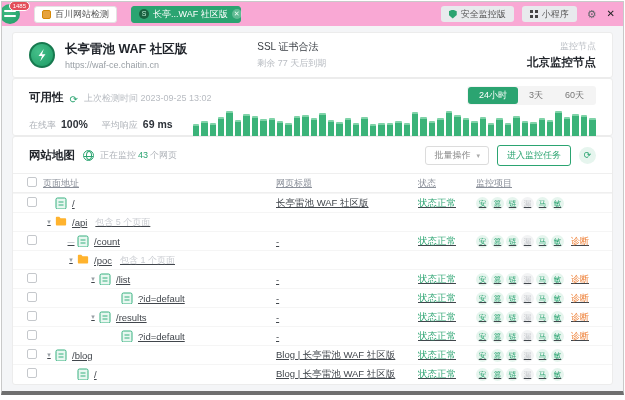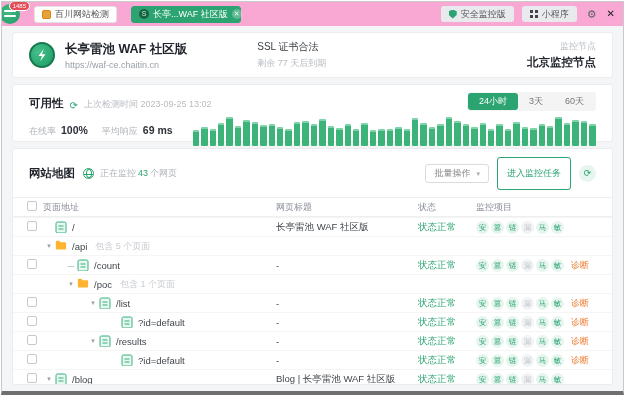--- a/index.html
+++ b/index.html
@@ -28,21 +28,21 @@
   .tb-btn { display:flex; align-items:center; gap:4px; height:16px; padding:0 8px; border-radius:3px;
     background:#e8eaed; font-size:9px; color:#555; margin-left:8px; white-space:nowrap; }
   .shield { width:8px; height:9px; background:#2ba471; clip-path:polygon(50% 0,100% 20%,100% 60%,50% 100%,0 60%,0 20%); }
   .gridic { width:8px; height:8px; background:
     linear-gradient(#444,#444) 0 0/3px 3px no-repeat, linear-gradient(#444,#444) 5px 0/3px 3px no-repeat,
     linear-gradient(#444,#444) 0 5px/3px 3px no-repeat, linear-gradient(#444,#444) 5px 5px/3px 3px no-repeat; }
   .gear { font-size:11px; color:#5f6368; margin-left:10px; line-height:1; }
   .winclose { font-size:10px; color:#202124; margin-left:10px; line-height:1; }
 
   
-  .content { flex:1; padding:6px 10px; display:flex; flex-direction:column; gap:6px; overflow:hidden; }
+  .content { flex:1; padding:6px 10px; display:flex; flex-direction:column; overflow:hidden; }
   .card { background:#fff; border:1px solid #ececec; border-radius:3px; }
 
   
   .sitecard { height:46px; display:flex; align-items:center; padding:0 16px; flex:0 0 auto; }
   .favicon { width:26px; height:26px; border-radius:50%; background:radial-gradient(circle at 35% 35%, #45c08a, #1d9a64);
     border:2px solid #17794f; position:relative; flex:0 0 auto; }
   .favicon svg { position:absolute; inset:4px; }
   .site-meta { margin-left:10px; }
   .site-title { font-size:12.5px; font-weight:bold; color:#1f2329; }
   .site-url { font-size:9px; color:#9aa0a6; margin-top:2px; }
@@ -77,29 +77,29 @@
   .globe::before { content:""; position:absolute; left:50%; top:0; bottom:0; width:4px; margin-left:-2.5px;
     border:1px solid #2ba471; border-radius:50%; }
   .globe::after { content:""; position:absolute; top:50%; left:0; right:0; border-top:1px solid #2ba471; }
   .map-note { font-size:9px; color:#b0b4ba; margin-left:6px; }
   .map-note b { color:#2ba471; font-weight:normal; padding:0 2px; }
   .map-actions { margin-left:auto; display:flex; align-items:center; gap:8px; }
   .select { display:flex; align-items:center; gap:6px; border:1px solid #dcdcdc; border-radius:3px;
     padding:2px 8px; font-size:9px; color:#888; background:#fff; }
   .select .chev { font-size:7px; color:#aaa; }
   .btn-outline { border:1px solid #2ba471; color:#2ba471; background:#fff; border-radius:3px;
-    padding:9px 9px; font-size:9px; }
+    padding:3px 9px; font-size:9px; }
   .refresh-circle { width:17px; height:17px; border-radius:50%; background:#e6f5ee; color:#2ba471;
     font-size:9px; line-height:17px; text-align:center; }
 
   
   .table { flex:1; overflow:hidden; display:flex; flex-direction:column; }
   .trow { display:flex; align-items:center; height:19px; flex:0 0 auto; border-top:1px solid #f5f5f5; }
   .thead { height:20px; border-top:1px solid #efefef; border-bottom:1px solid #efefef; background:#fff; }
-  .cell { font-size:9.5px; color:#41464c; overflow:hidden; white-space:nowrap; }
+  .cell { font-size:9.5px; color:#41464c; overflow:hidden; white-space:nowrap;text-decoration:underline; }
   .c-cb { width:30px; padding-left:14px; flex:0 0 auto; }
   .c-addr { width:233px; flex:0 0 auto; display:flex; align-items:center; }
   .c-title { width:142px; flex:0 0 auto; color:#41464c; }
   .c-status { width:58px; flex:0 0 auto; }
   .c-mon { flex:1; display:flex; align-items:center; gap:2px; }
   .thead .cell { color:#8a8f99; font-size:9px; }
   .checkbox { display:inline-block; width:10px; height:10px; border:1px solid #c5c8cc; border-radius:2px; background:#fff; }
   .tree { display:flex; align-items:center; }
   .caret { width:12px; font-size:7px; color:#9aa0a6; text-align:center; flex:0 0 auto; }
   .ic { width:12px; height:12px; flex:0 0 auto; margin-right:5px; }

